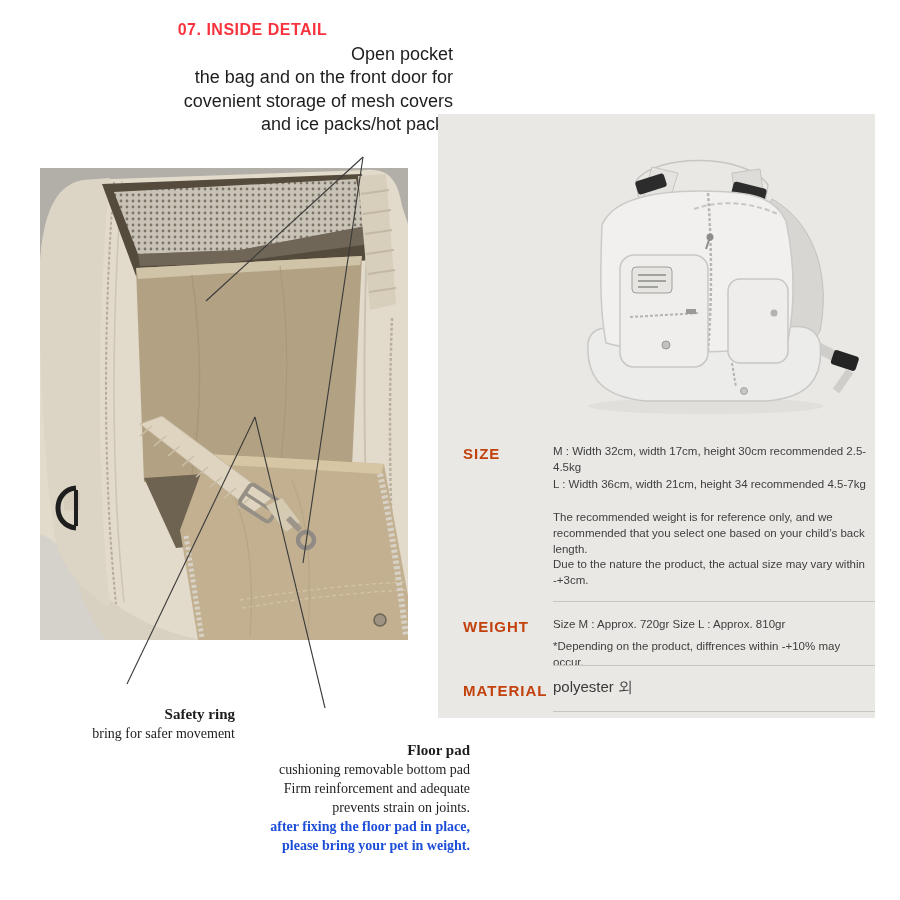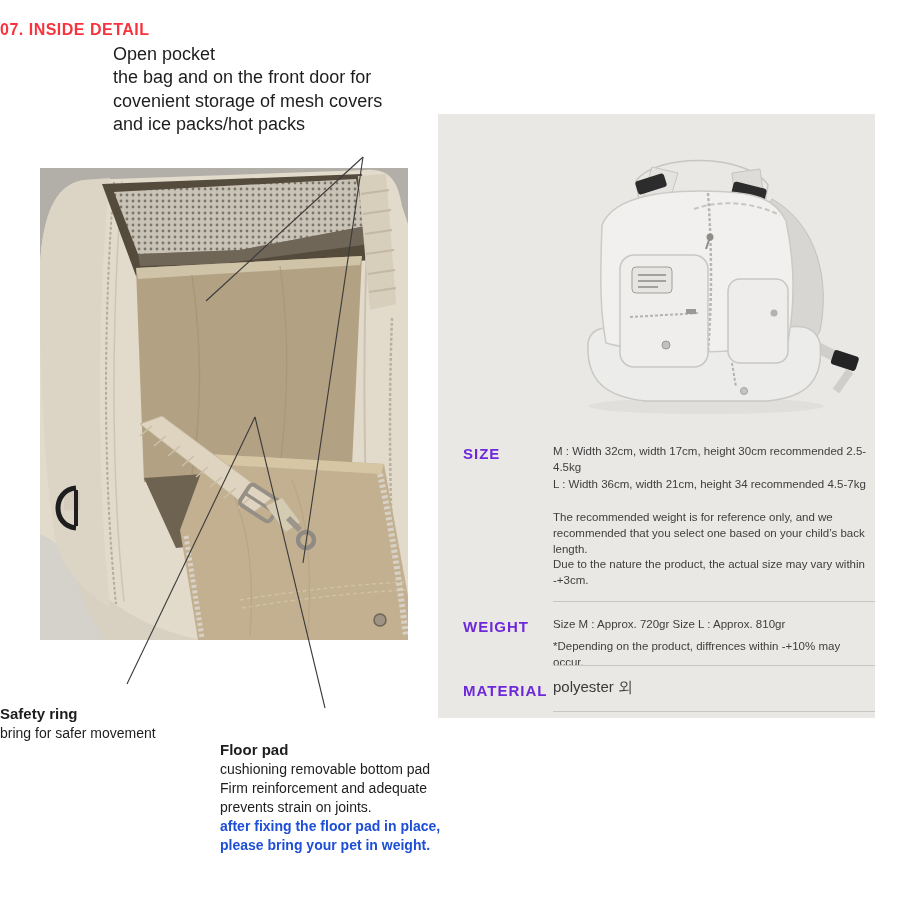--- a/index.html
+++ b/index.html
@@ -1,43 +1,43 @@
 <!DOCTYPE html>
 <html><head>
 <meta charset="utf-8">
 <style>
   html,body{margin:0;padding:0;background:#ffffff;}
   .page{position:relative;width:900px;height:900px;background:#ffffff;overflow:hidden;
         font-family:"Liberation Sans",sans-serif;color:#1d1d1d;}
 
   
-  .section-title{position:absolute;left:0;top:21px;width:505px;text-align:left;
+  .section-title{position:absolute;left:0;top:21px;width:505px;text-align:center;
       font-size:16px;font-weight:700;letter-spacing:.5px;color:#f8333e;}
-  .intro{position:absolute;left:113px;top:43px;width:340px;text-align:left;
+  .intro{position:absolute;left:113px;top:43px;width:340px;text-align:right;
       font-size:18px;line-height:23.4px;color:#1d1d1d;}
 
   
   .inside-photo{position:absolute;left:40px;top:168px;width:368px;height:472px;}
   .inside-photo svg{display:block;width:100%;height:100%;}
 
   
   .annotations{position:absolute;left:0;top:0;width:900px;height:900px;pointer-events:none;}
 
   
-  .callout{position:absolute;text-align:left;font-size:14px;line-height:19px;color:#1d1d1d;}
+  .callout{position:absolute;text-align:right;font-size:14px;line-height:19px;color:#1d1d1d;font-family:Liberation Serif, serif;}
   .callout .c-title{font-weight:700;font-size:15px;line-height:20px;}
   .callout-safety{left:0;top:704px;width:235px;}
   .callout-floor{left:220px;top:740px;width:250px;}
   .warning{color:#1d4ed8;font-weight:700;}
 
   
   .spec-panel{position:absolute;left:438px;top:114px;width:437px;height:604px;background:#e9e8e5;}
   .product-photo{position:absolute;left:98px;top:14px;width:330px;height:302px;}
   .product-photo svg{display:block;width:100%;height:100%;}
-  .spec-label{position:absolute;left:25px;font-size:15px;font-weight:600;letter-spacing:1px;color:#6d28d9;}
+  .spec-label{position:absolute;left:25px;font-size:15px;font-weight:600;letter-spacing:1px;color:#c2410c;}
   .spec-text{position:absolute;left:115px;width:315px;font-size:11.5px;line-height:15.8px;color:#3e3e3e;}
   .divider{position:absolute;left:115px;width:322px;border-top:1px solid #c7c6c2;height:0;}
   .material-value{font-size:15px;color:#3a3a3a;}
 </style>
 </head>
 <body>
 
 <div class="page">
 
   <div class="section-title">07. INSIDE DETAIL</div>

